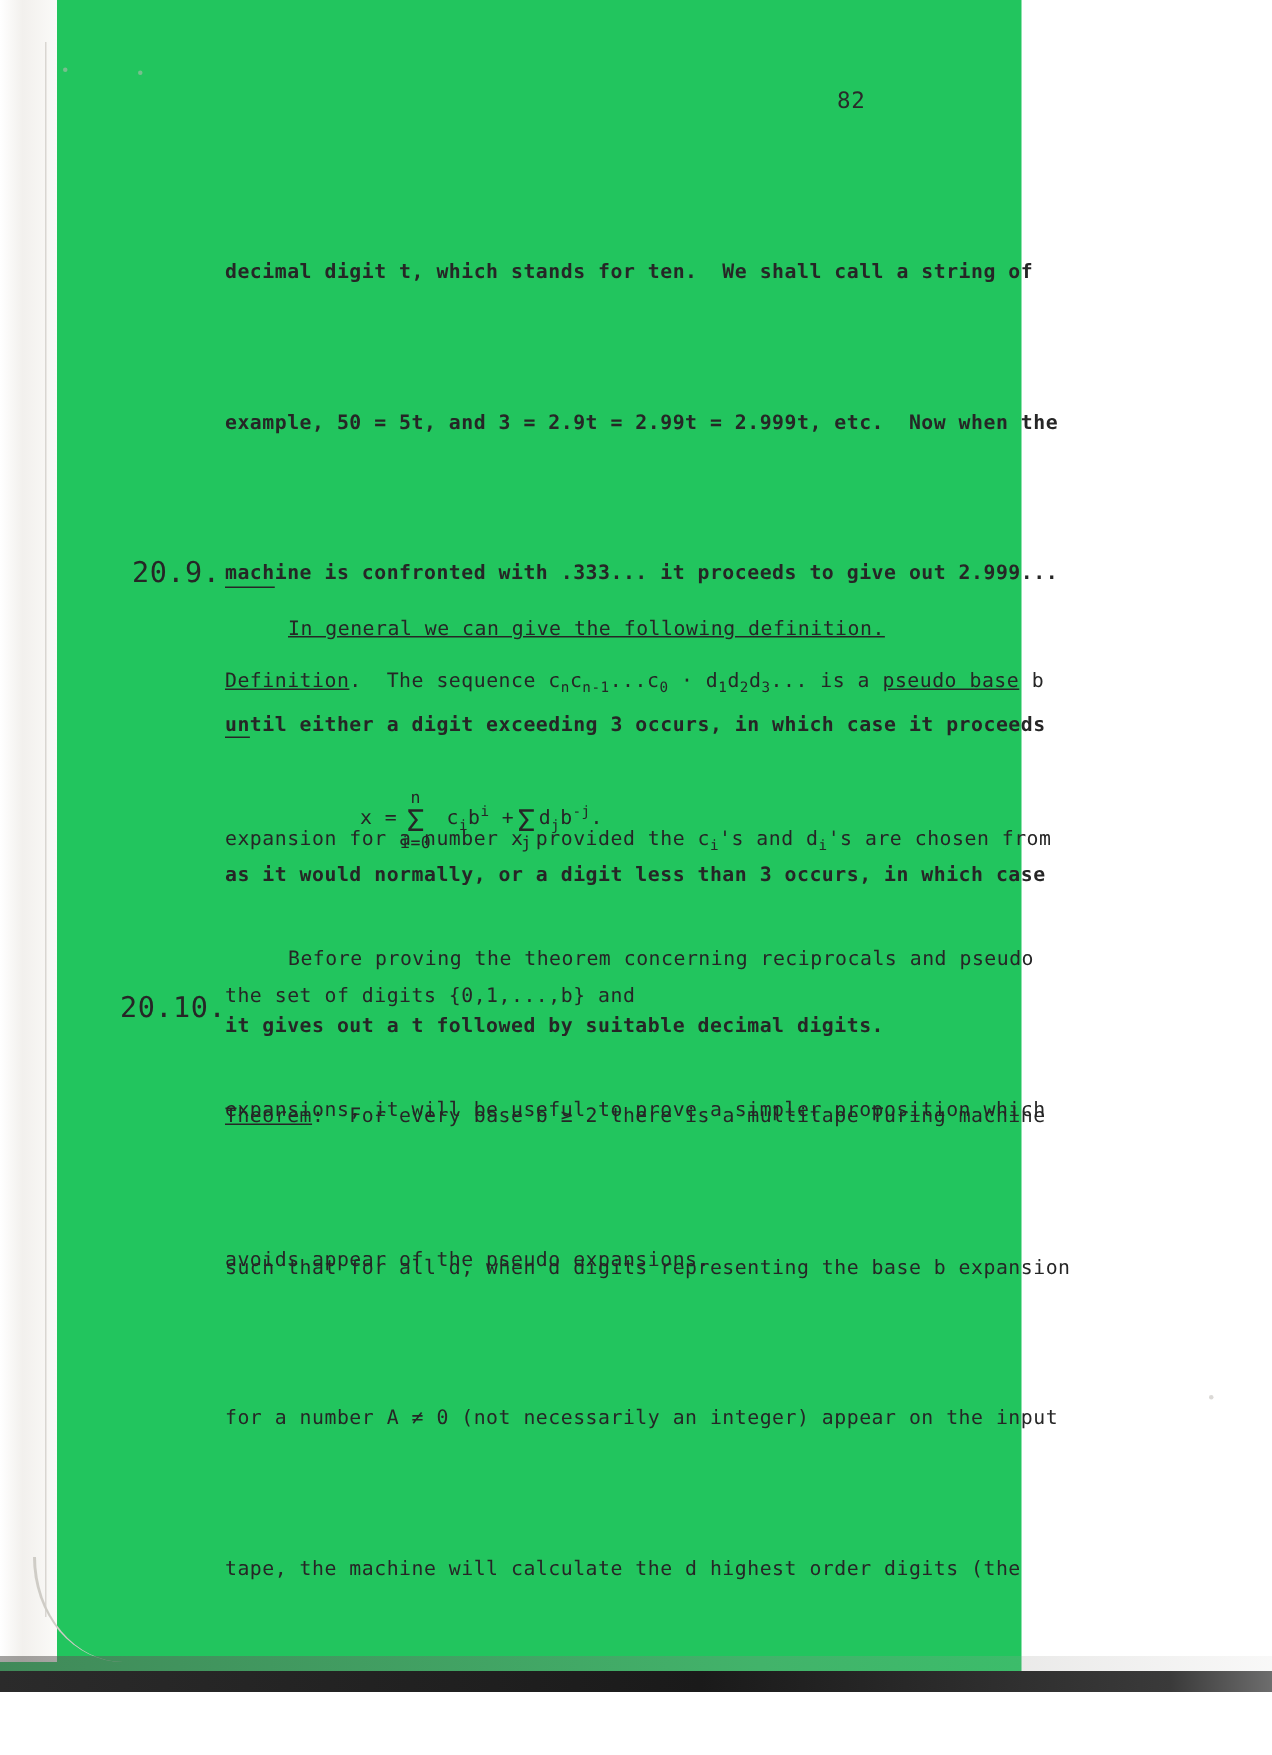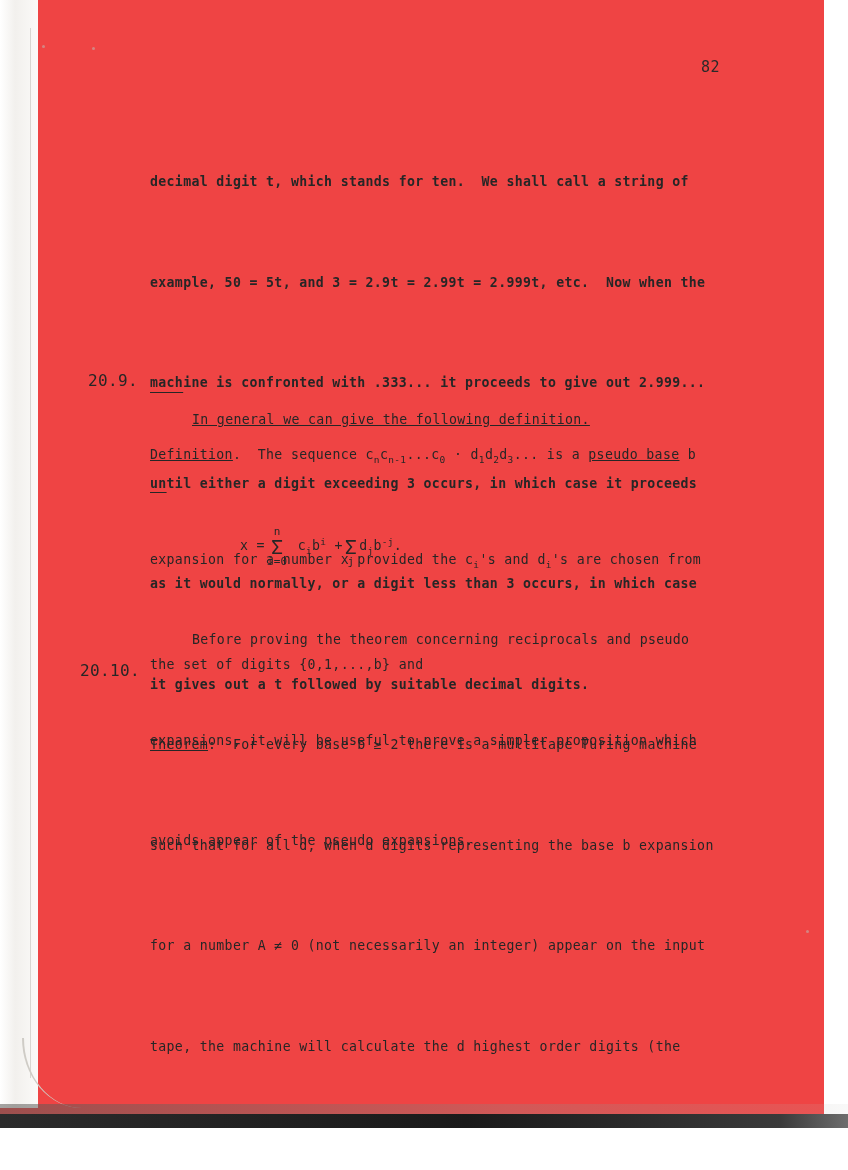--- a/index.html
+++ b/index.html
@@ -13,23 +13,23 @@
     position: relative;
     overflow: hidden;
     font-family: "DejaVu Sans Mono", "Liberation Mono", monospace;
     color: #1a1a1a;
   }
 
   
   .scan-page {
     position: absolute;
     left: 0; top: 0;
-    width: 824px;
+    width: 681px;
     height: 1170px;
-    background: #ef4444;
+    background: #22c55e;
   }
 
   
   .binding-shadow {
     position: absolute;
     left: 0; top: 0;
     width: 38px;
     height: 1108px;
     background: linear-gradient(to right, #ffffff 0%, #f2f0ed 40%, #fbfaf8 100%);
   }
@@ -117,21 +117,21 @@
     display: inline-block;
     width: 42px;
   }
 
   .u { text-decoration: underline; }
 
   
   .margin-num {
     position: absolute;
     left: 88px;
-    font-size: 16px;
+    font-size: 19px;
     letter-spacing: 0.35px;
     color: #262626;
     white-space: pre;
   }
 
   
   .equation {
     position: absolute;
     left: 240px;
     font-size: 13.2px;

